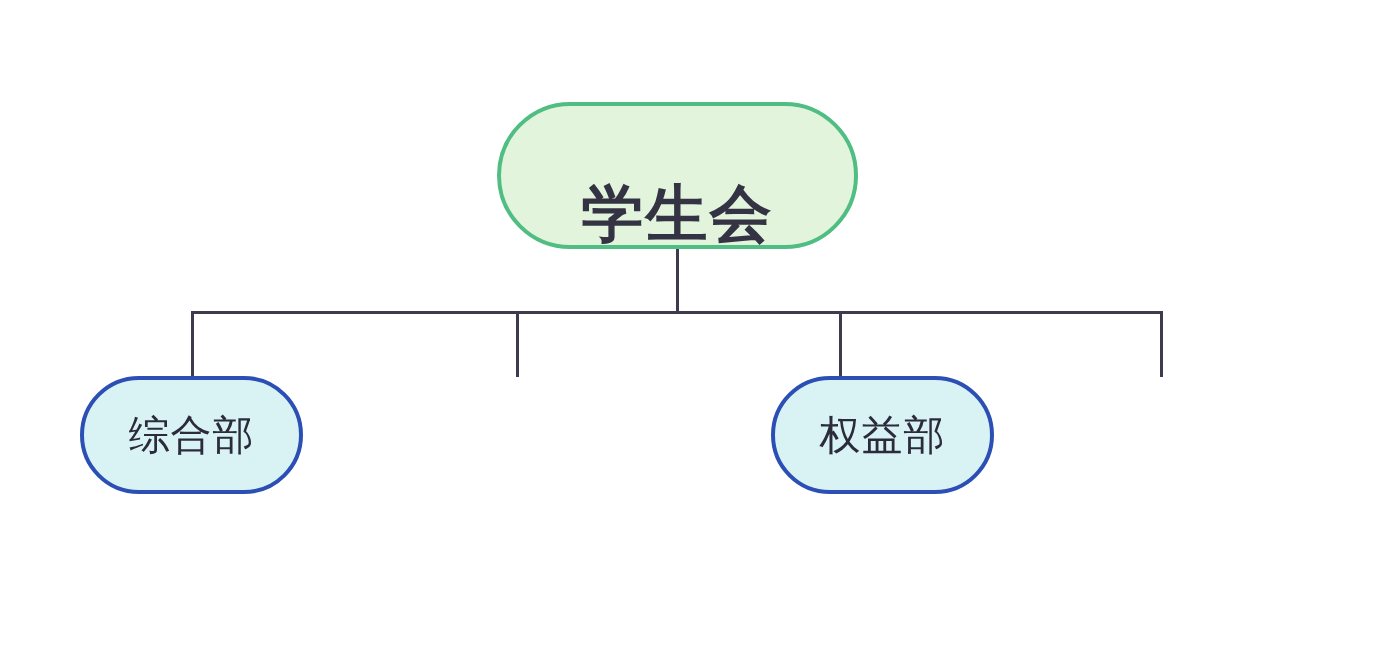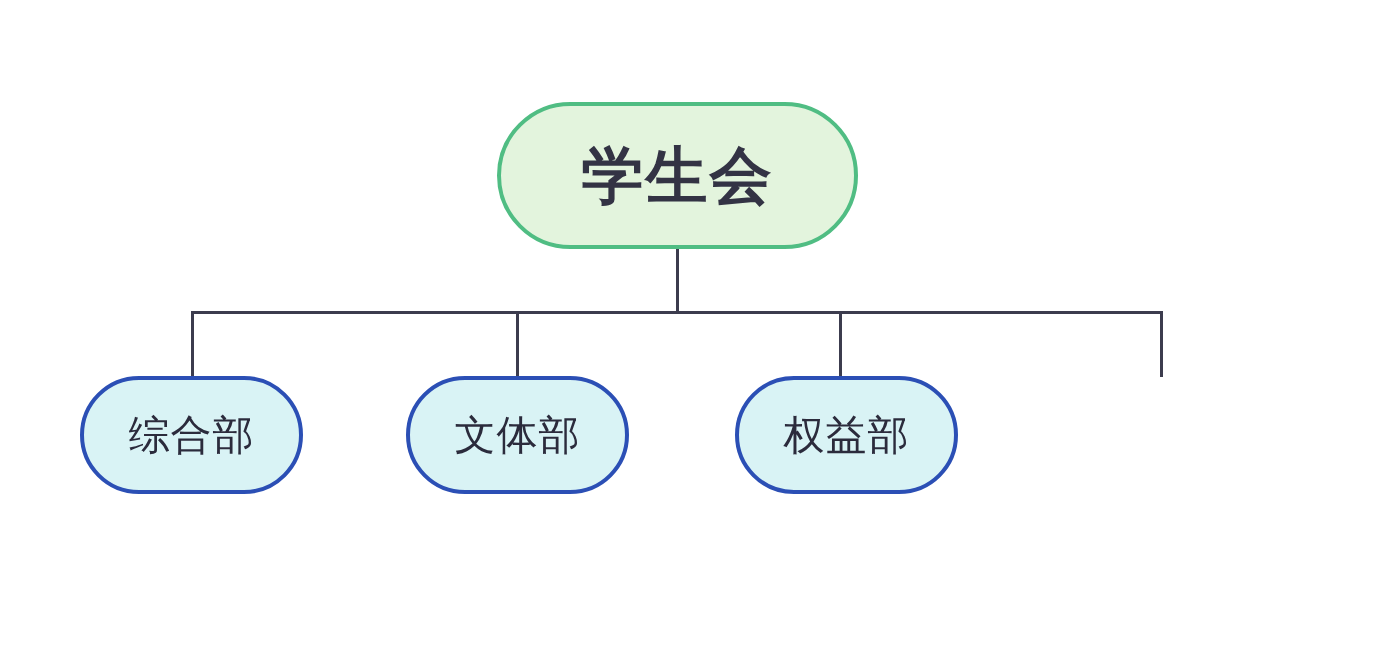--- a/index.html
+++ b/index.html
@@ -40,38 +40,39 @@
     height: 147px;
     background: #e3f4dd;
     border: 4px solid #50bd83;
     border-radius: 74px;
     color: #333344;
     font-family: "Liberation Serif", "DejaVu Serif", serif;
     font-weight: bold;
     font-size: 62px;
     letter-spacing: 2px;
     line-height: 1;
+    align-items: flex-end;
   }
   .node-child {
     top: 376px;
     width: 223px;
     height: 118px;
     background: #d9f3f5;
     border: 4px solid #2b4fb5;
     border-radius: 59px;
     color: #2b2b3c;
     font-family: "Liberation Sans", "DejaVu Sans", sans-serif;
     font-weight: normal;
     font-size: 41px;
     letter-spacing: 1px;
     line-height: 1;
   }
   .child-0 { left: 80px; }
   .child-1 { left: 406px; }
-  .child-2 { left: 735px; }
+  .child-2 { left: 771px; }
   .child-3 { left: 1048px; }
 </style>
 </head>
 <body>
 
 <div id="stage">
 
   <svg id="chart-svg" viewBox="0 0 1388 654" xmlns="http://www.w3.org/2000/svg">
     <g fill="none" stroke="#3c3c4e" stroke-width="3" stroke-linecap="butt">
       <line x1="677.5" y1="249" x2="677.5" y2="312.5"></line>
@@ -84,22 +85,19 @@
   </svg>
 
   <div class="node node-root">
     <span>学生会</span>
   </div>
 
   <div class="node node-child child-0">
     <span>综合部</span>
   </div>
 
-  <div class="node node-child child-1">
-    <span>文体部</span>
-  </div>
 
   <div class="node node-child child-2">
     <span>权益部</span>
   </div>
 
 
 </div>
 
 </body></html>

